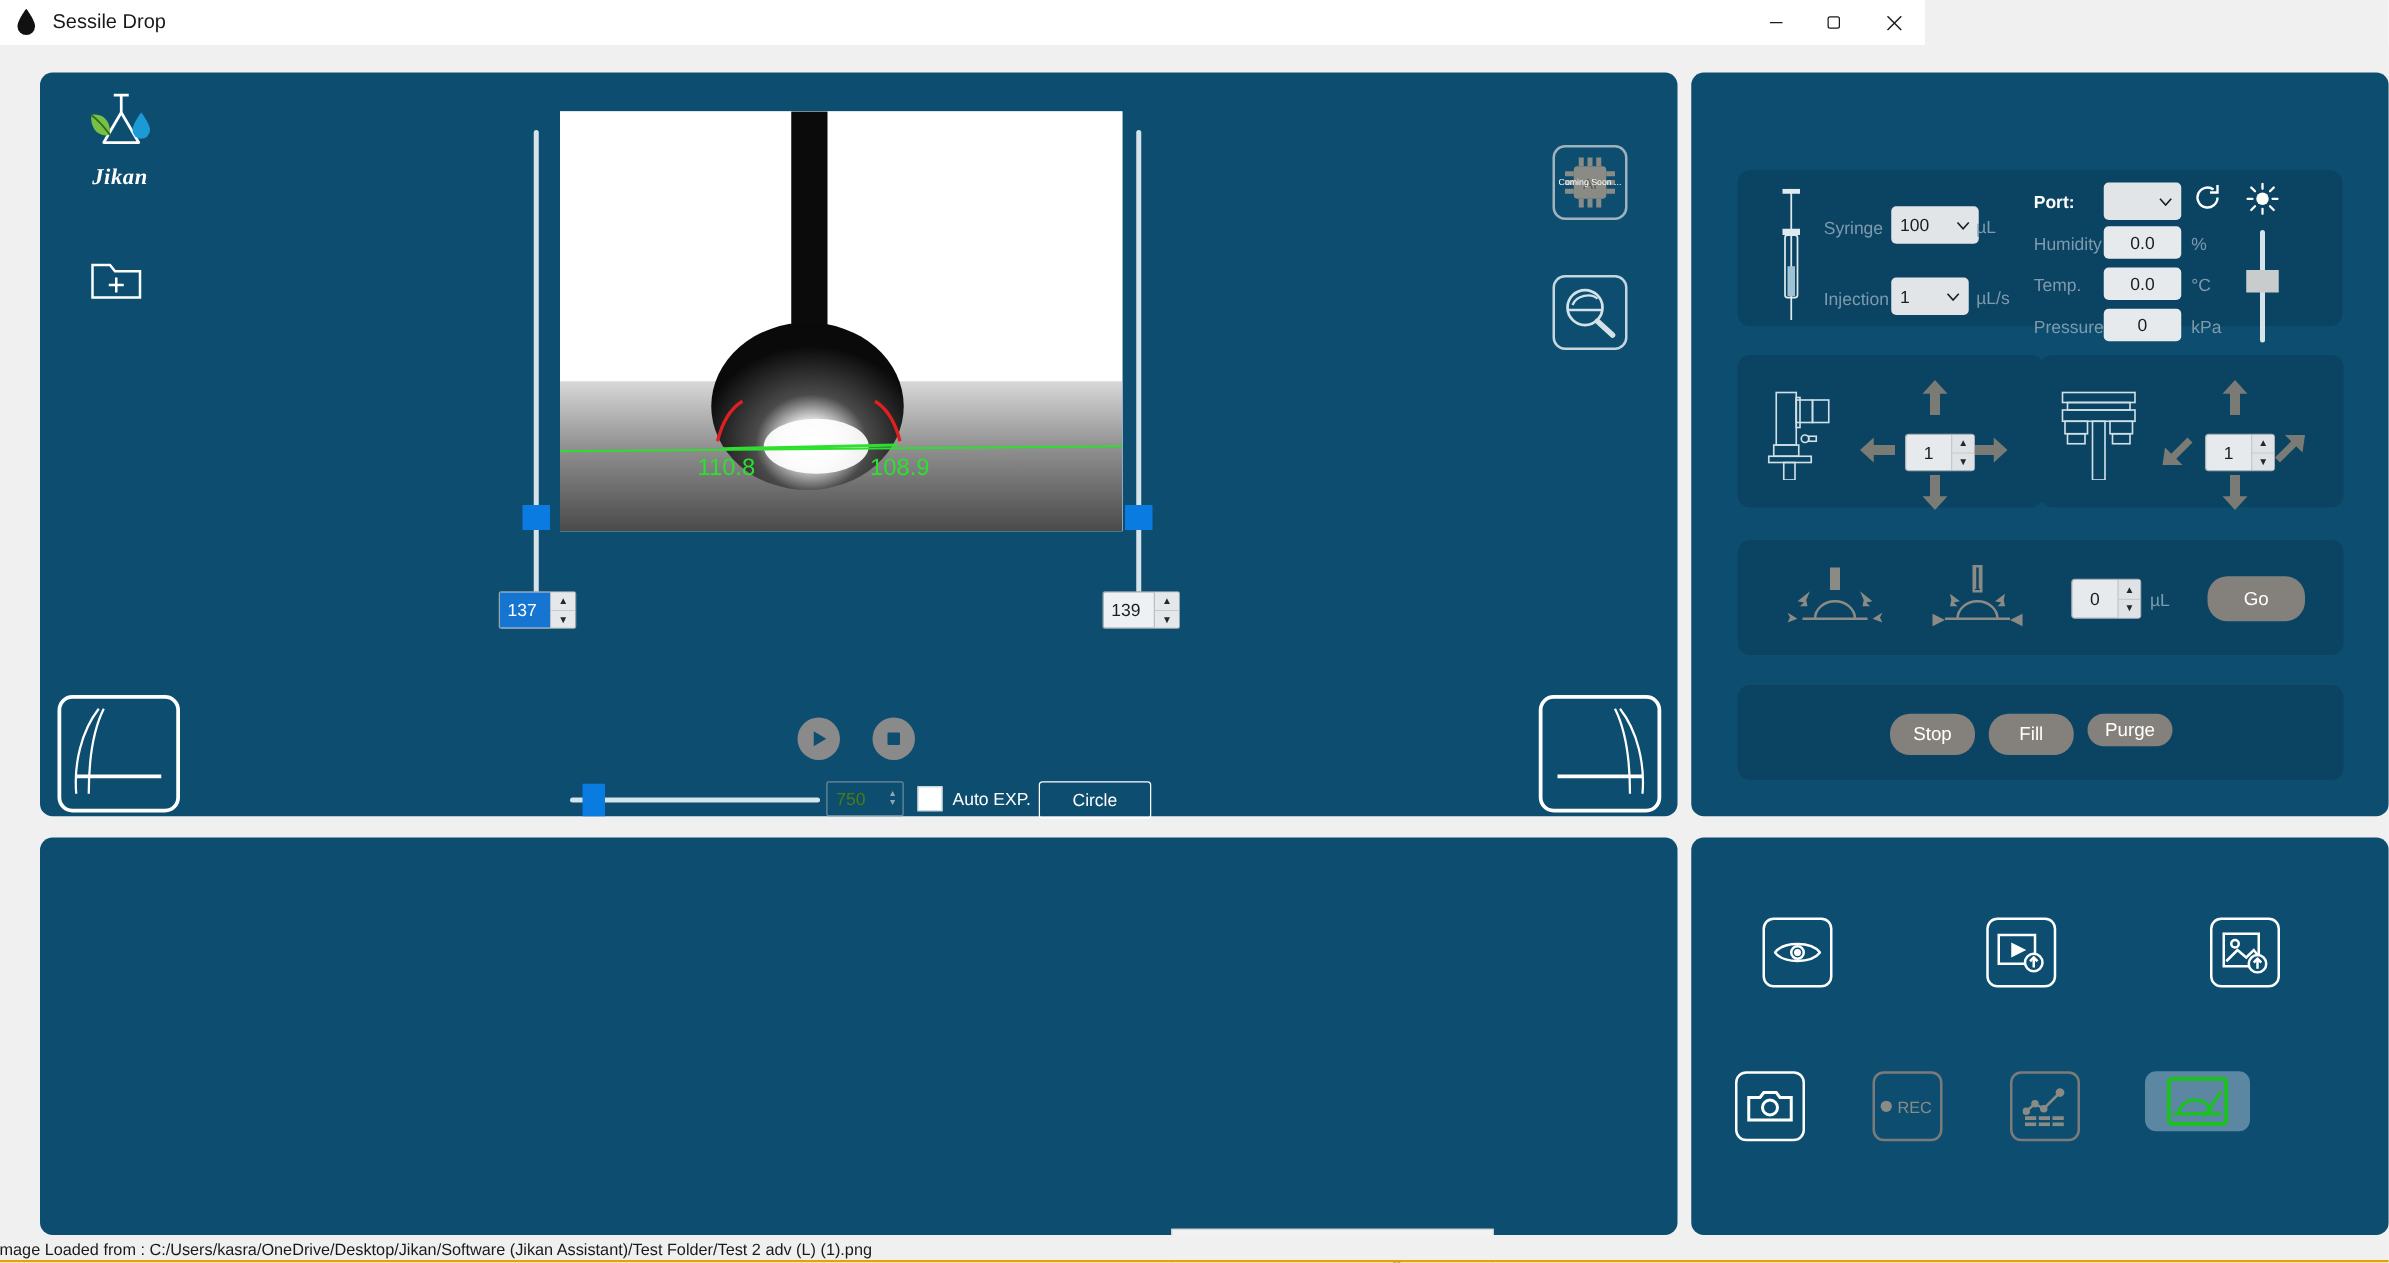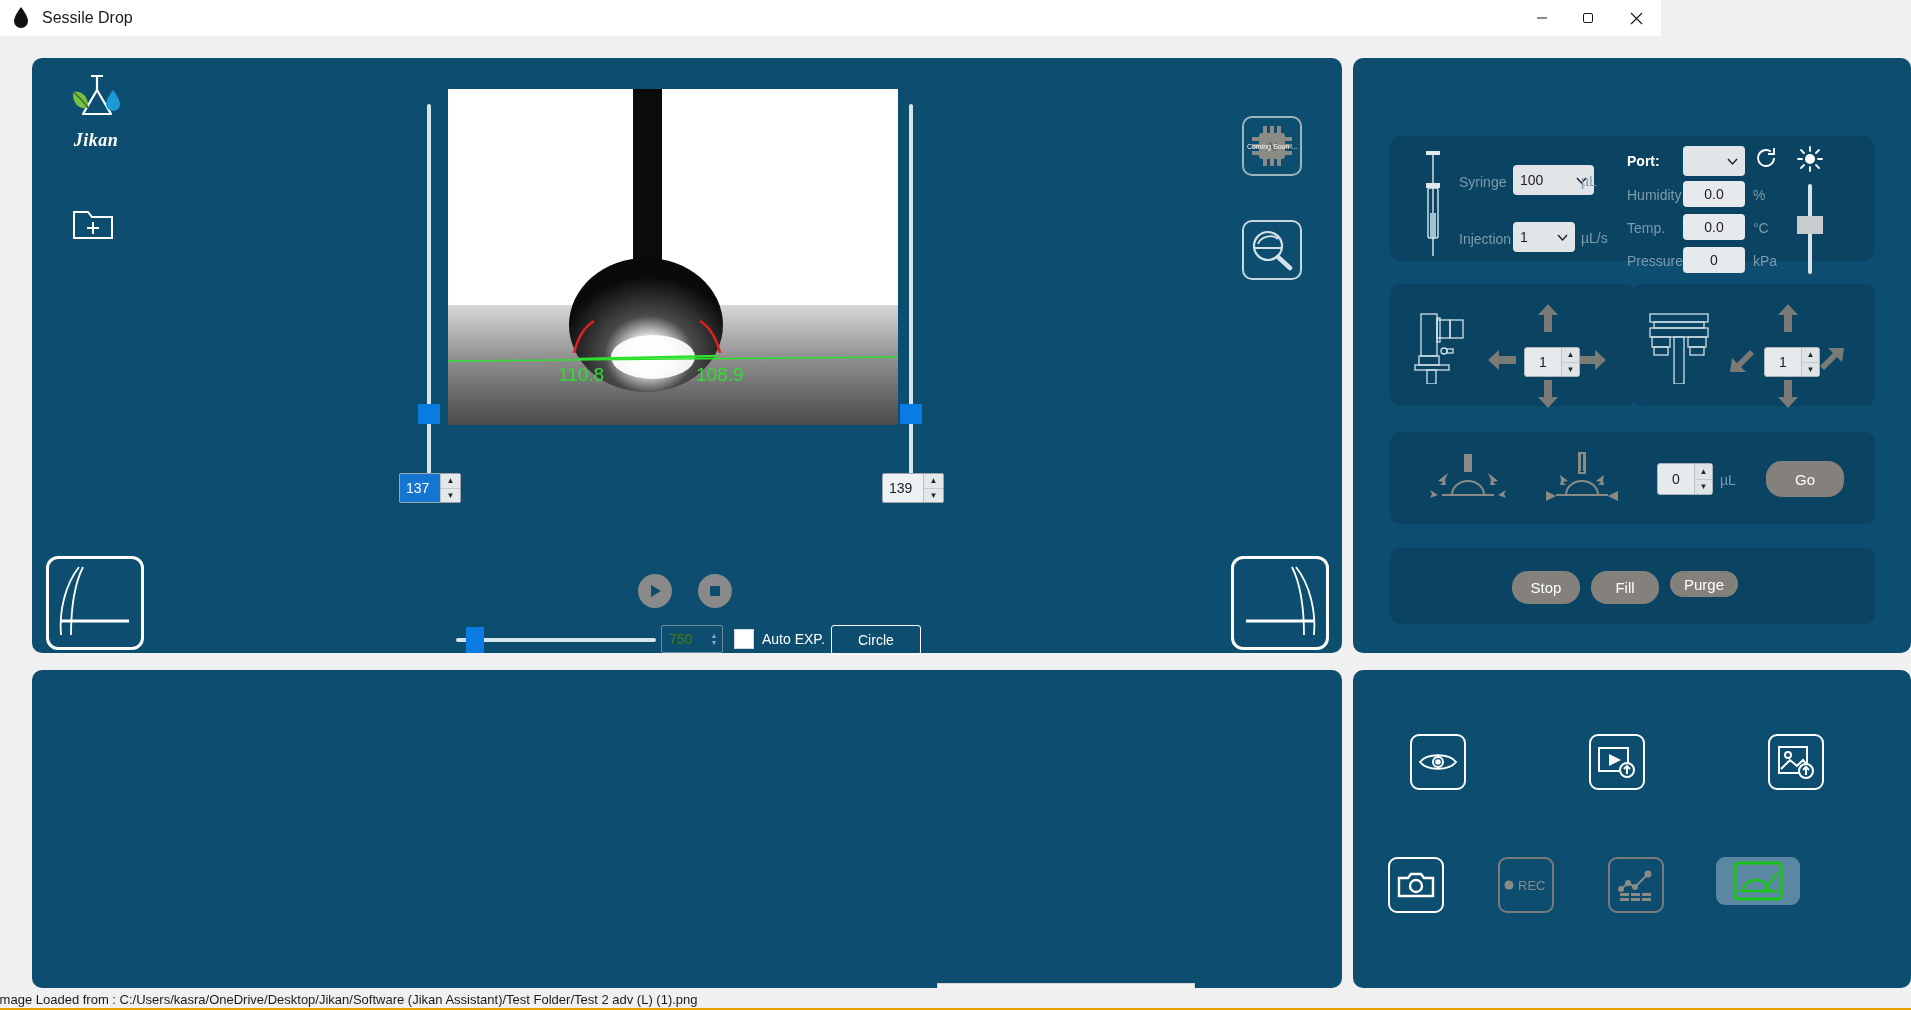--- a/index.html
+++ b/index.html
@@ -6,21 +6,21 @@
   html, body {
     width: 1911px; height: 1010px;
     font-family: "Liberation Sans", sans-serif;
     background: #ffffff;
     overflow: hidden;
   }
   .app { position: relative; width: 1911px; height: 1010px; background: #f0f0f0; }
 
   
   .titlebar {
-    position: absolute; top: 0; left: 0; width: 1661px; height: 36px;
+    position: absolute; top: 0; left: 0; width: 1540px; height: 36px;
     background: #ffffff; display: flex; align-items: center;
   }
   .title-icon { margin-left: 10px; width: 22px; height: 26px; display:flex; align-items:center; justify-content:center; }
   .title-text { margin-left: 10px; font-size: 16px; color: #1a1a1a; }
   .win-btns { margin-left: auto; display: flex; height: 36px; }
   .win-btn {
     width: 46px; height: 36px; display: flex; align-items: center; justify-content: center;
     font-size: 15px; color: #1a1a1a;
   }
   .win-btn.close-btn { width: 50px; }
@@ -386,21 +386,21 @@
     <div style="position:absolute; left:1406px; top:115px;">
       <svg width="22" height="105" viewBox="0 0 22 105">
         <line x1="11" y1="0" x2="11" y2="105" stroke="#dfe9ee" stroke-width="1.4"></line>
         <rect x="4" y="0" width="14" height="4" fill="#dfe9ee"></rect>
         <rect x="4" y="32" width="14" height="5" fill="#dfe9ee"></rect>
         <rect x="6" y="37" width="10" height="50" fill="none" stroke="#dfe9ee" stroke-width="1.4" rx="2"></rect>
         <rect x="8" y="62" width="6" height="24" fill="#9fc3d4"></rect>
       </svg>
     </div>
     <div class="lbl lbl-dim" style="left:1443px; top:138px;">Syringe</div>
-    <div class="combo" style="left:1497px; top:129px; width:81px;">
+    <div class="combo" style="left:1497px; top:129px; width:70px;">
       <div class="v">100</div>
       <svg width="11" height="7" viewBox="0 0 11 7">
           <polyline points="1,1 5.5,6 10,1" fill="none" stroke="#1d1d1d" stroke-width="1.3"></polyline>
         </svg>
     </div>
     <div class="lbl lbl-dim" style="left:1565px; top:137px;">µL</div>
 
     <div class="lbl lbl-dim" style="left:1443px; top:195px;">Injection</div>
     <div class="combo" style="left:1497px; top:186px; width:62px;">
       <div class="v">1</div>

